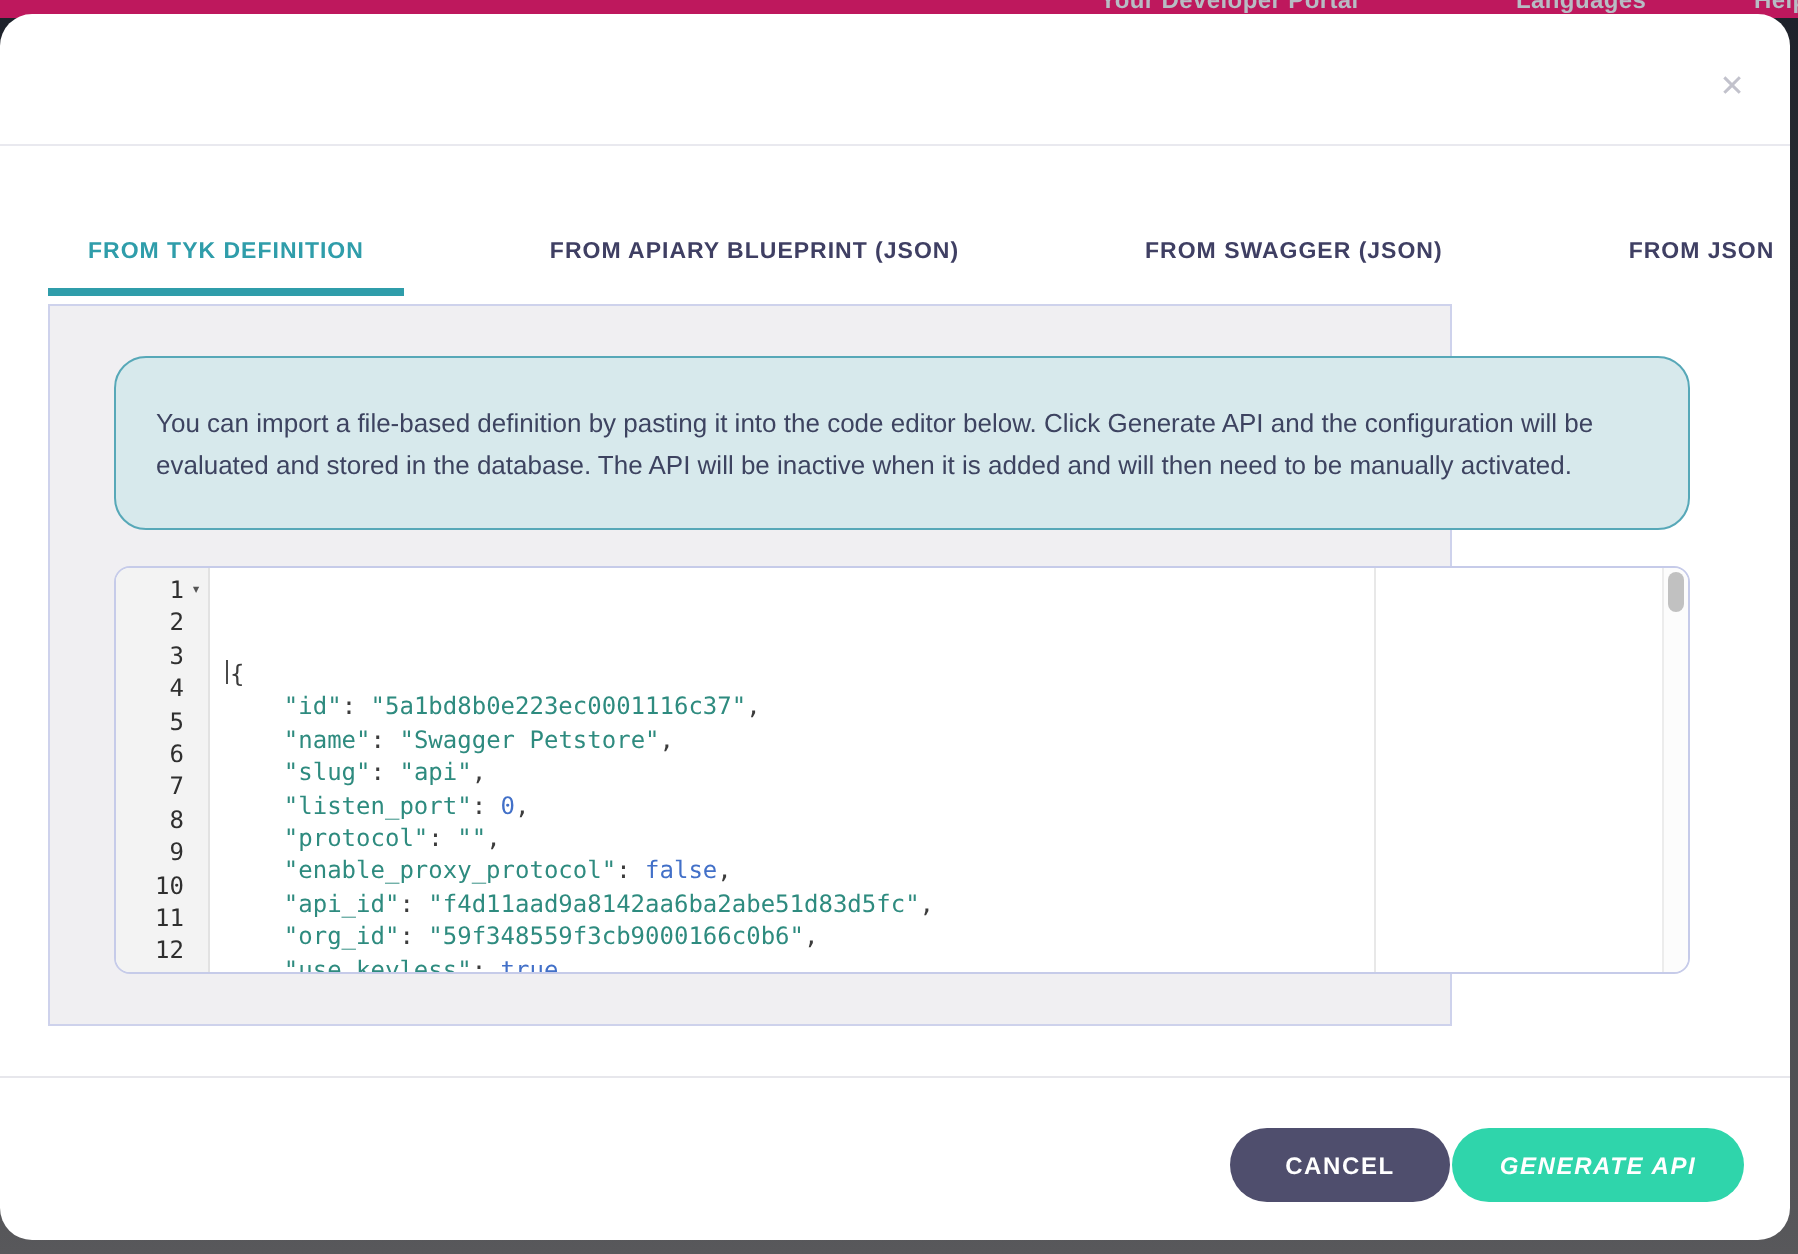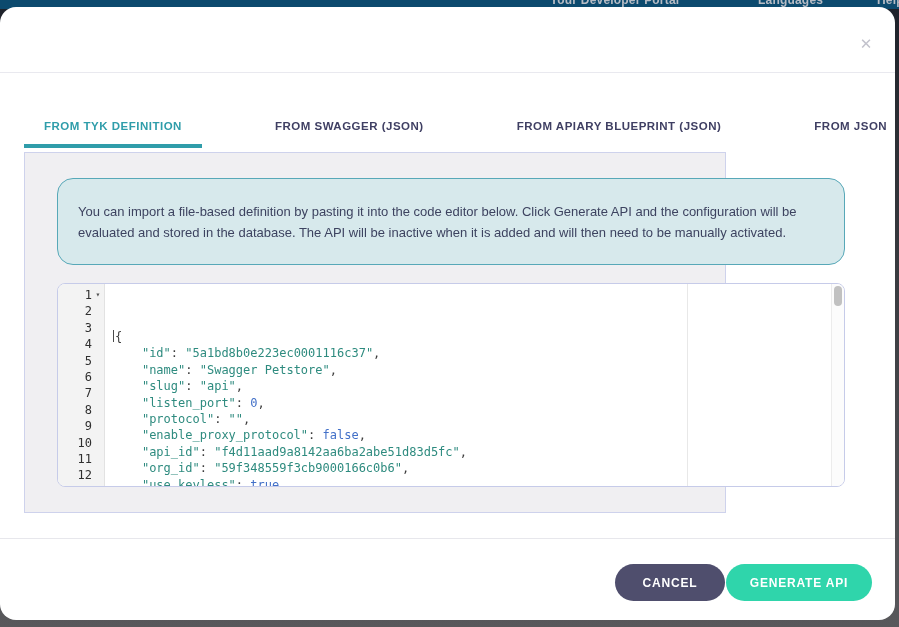--- a/index.html
+++ b/index.html
@@ -4,21 +4,21 @@
 <style>
   * { margin:0; padding:0; box-sizing:border-box; }
   html,body { width:899px; height:627px; overflow:hidden; }
   body {
     font-family:"Liberation Sans", sans-serif;
     background:linear-gradient(180deg,#1d212a 0%,#2b2e34 20%,#45464a 65%,#58585b 100%);
     position:relative;
   }
 
   
-  .topbar { position:absolute; top:0; left:0; width:899px; height:9px; background:#0c4a6e; overflow:hidden; z-index:1; }
+  .topbar { position:absolute; top:0; left:0; width:899px; height:9px; background:#be185d; overflow:hidden; z-index:1; }
   .topbar span { position:absolute; top:-7px; font-size:12px; font-weight:bold; color:#b7bcc4; letter-spacing:.2px; white-space:nowrap; }
   .topbar span:nth-child(1){ left:550px; }
   .topbar span:nth-child(2){ left:758px; }
   .topbar span:nth-child(3){ left:877px; }
 
   
   .modal {
     position:absolute; left:0; top:7px; width:895px; height:613px;
     background:#ffffff; border-radius:16px; z-index:2;
   }
@@ -78,44 +78,44 @@
 
   
   .divider-footer { position:absolute; left:0; top:531px; width:895px; height:1px; background:#e7e7ec; }
   .footer { position:absolute; right:23px; top:557px; display:flex; gap:1px; }
   .btn {
     height:37px; border:none; border-radius:18.5px; color:#ffffff;
     font-family:"Liberation Sans", sans-serif; font-size:12px; font-weight:bold;
     letter-spacing:.8px; cursor:pointer;
   }
   .btn-cancel { width:110px; background:#4f4e6d; }
-  .btn-generate { width:146px; background:#2fd5ab; }
+  .btn-generate { width:146px; background:#2fd5ab;font-style:italic; }
 </style>
 </head>
 <body>
 
 <div class="topbar">
     <span>Your Developer Portal</span>
     <span>Languages</span>
     <span>Help</span>
   </div>
 
 <div class="modal">
   <div class="close-btn">✕</div>
   <div class="divider-header"></div>
 
   <div class="tabs">
       <div class="tab active">
         <span class="tab-label">FROM TYK DEFINITION</span>
       </div>
       <div class="tab">
-        <span class="tab-label">FROM SWAGGER (JSON)</span>
+        <span class="tab-label">FROM APIARY BLUEPRINT (JSON)</span>
       </div>
       <div class="tab">
-        <span class="tab-label">FROM APIARY BLUEPRINT (JSON)</span>
+        <span class="tab-label">FROM SWAGGER (JSON)</span>
       </div>
       <div class="tab">
         <span class="tab-label">FROM JSON</span>
       </div>
     </div>
 
   <div class="panel">
     <div class="infobox">
       <p>You can import a file-based definition by pasting it into the code editor below. Click Generate API and the configuration will be evaluated and stored in the database. The API will be inactive when it is added and will then need to be manually activated.</p>
     </div>

